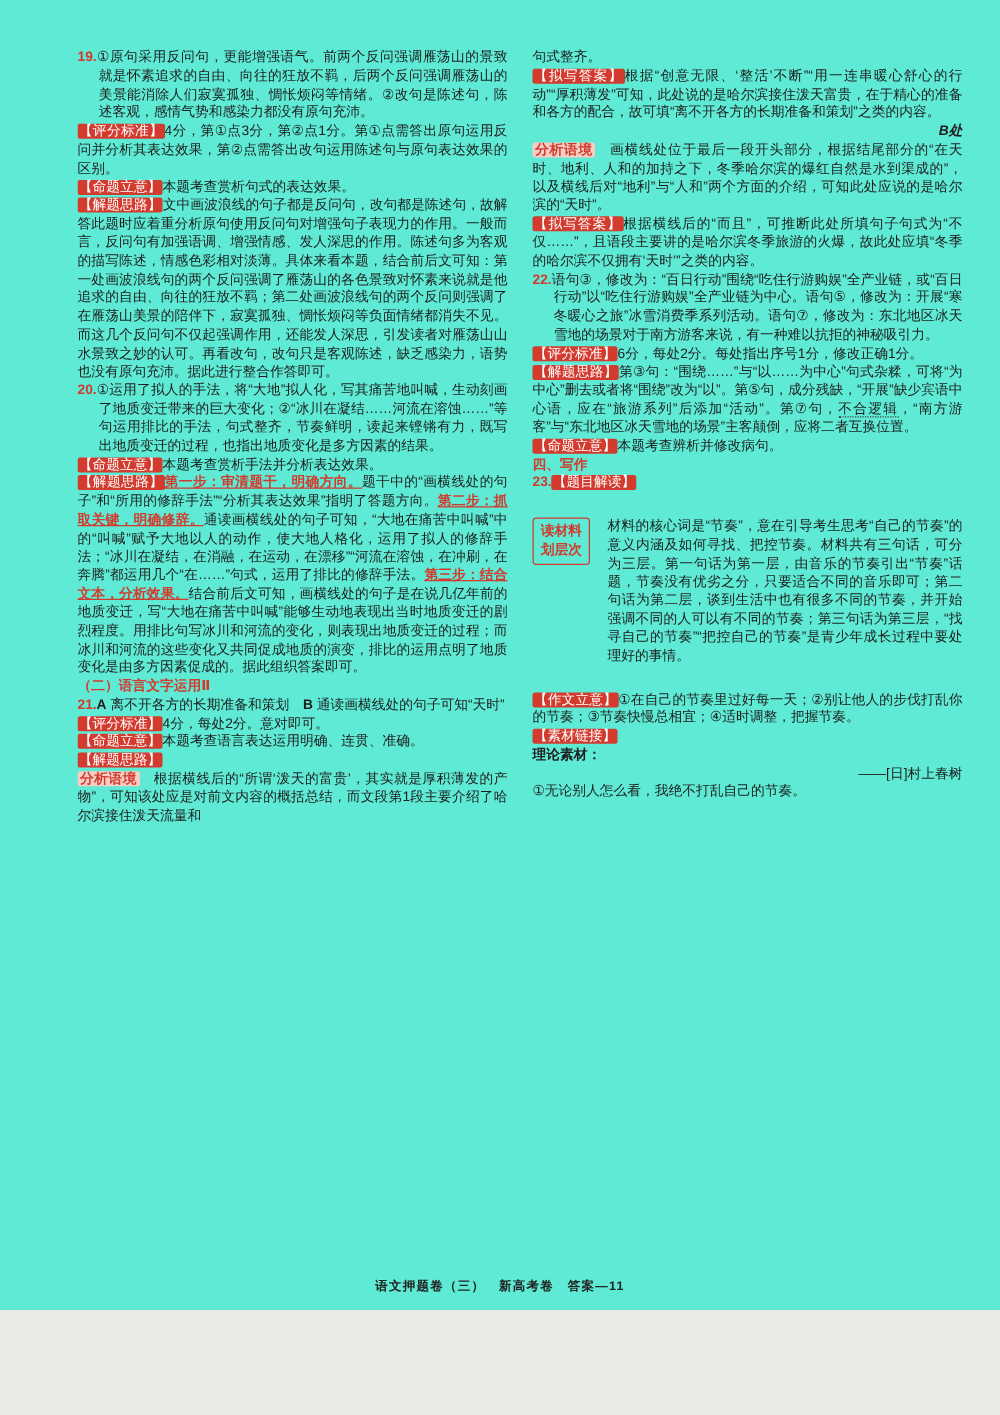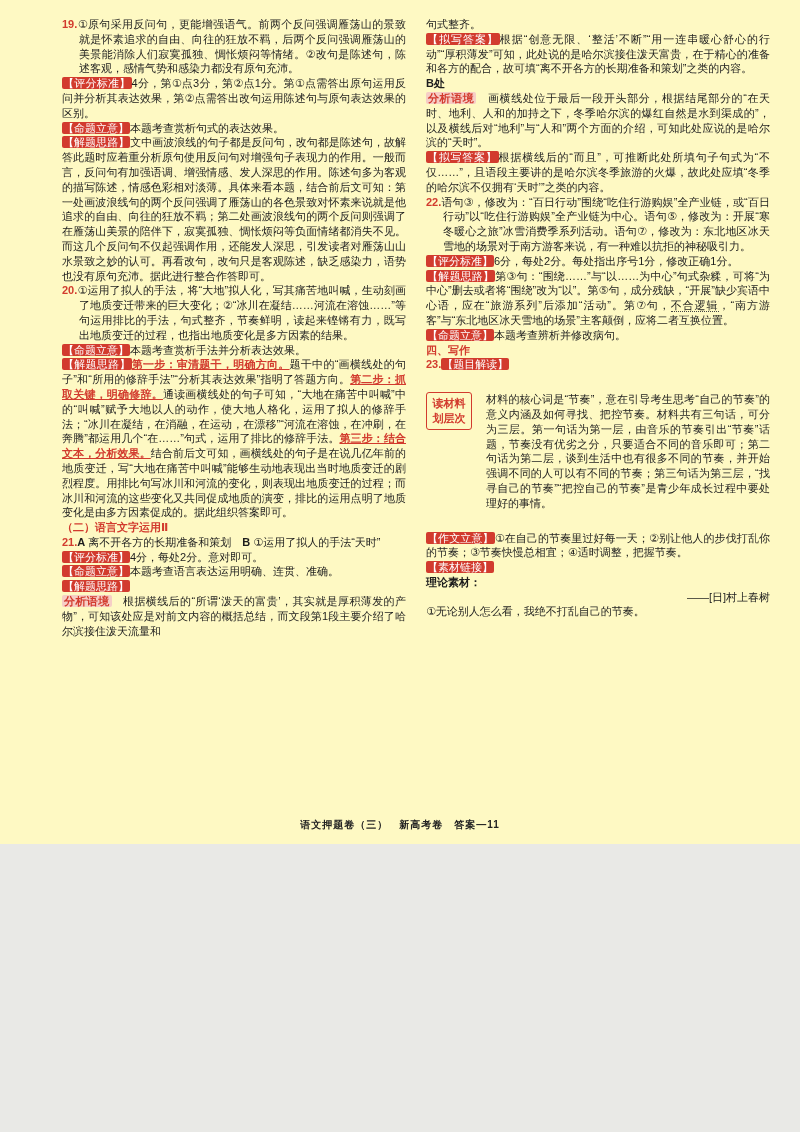--- a/index.html
+++ b/index.html
@@ -1,28 +1,28 @@
 <!DOCTYPE html>
 <html><head>
 <meta charset="utf-8">
 <style>
   :root { --red:#d23b2e; --light:#f6cec6; }
   * { box-sizing:border-box; }
   html,body { margin:0; padding:0; background:#e9e9e6; }
   .page {
-    width:800px; height:844px; margin:0 auto; background:#fef9c3;
-    position:relative; padding:17px 30px 0 62px;
+    width:800px; height:1048px; margin:0 auto; background:#5eead4;
+    position:relative; padding:39px 30px 0 62px;
     font-family:"Liberation Sans","DejaVu Sans",sans-serif;
     color:#1d1d1d;
   }
   .content { display:flex; gap:20px; height:1048px; overflow:hidden; }
   .col { flex:1; font-size:11px; line-height:14.8px; text-align:justify; }
   p.block { margin:0; }
   .hang { padding-left:17px; text-indent:-17px; }
-  .center { text-align:left; font-weight:bold; }
+  .center { text-align:right; font-weight:bold;font-style:italic; }
   .right { text-align:right; }
   .seg.plain {}
   .seg.num { color:var(--red); font-weight:bold; }
   .seg.red { color:var(--red); font-weight:bold; }
   .seg.bold { font-weight:bold; }
   .seg.tag { background:var(--red); color:#fff; border-radius:2px; padding:0 1px; }
   .seg.tag-light { background:var(--light); color:var(--red); font-weight:bold; padding:0 2px; border-radius:2px; }
   .seg.step { color:var(--red); font-weight:bold; text-decoration:underline; }
   .seg.udot { border-bottom:1px dotted #444; }
   .boxed { display:flex; gap:14px; margin:20px 0; }
@@ -47,21 +47,21 @@
   <div class="content">
     <div class="col">
         <p class="block  hang"><span class="seg num">19.</span><span class="seg plain">①原句采用反问句，更能增强语气。前两个反问强调雁荡山的景致就是怀素追求的自由、向往的狂放不羁，后两个反问强调雁荡山的美景能消除人们寂寞孤独、惆怅烦闷等情绪。②改句是陈述句，陈述客观，感情气势和感染力都没有原句充沛。</span></p>
         <p class="block "><span class="seg tag">【评分标准】</span><span class="seg plain">4分，第①点3分，第②点1分。第①点需答出原句运用反问并分析其表达效果，第②点需答出改句运用陈述句与原句表达效果的区别。</span></p>
         <p class="block "><span class="seg tag">【命题立意】</span><span class="seg plain">本题考查赏析句式的表达效果。</span></p>
         <p class="block "><span class="seg tag">【解题思路】</span><span class="seg plain">文中画波浪线的句子都是反问句，改句都是陈述句，故解答此题时应着重分析原句使用反问句对增强句子表现力的作用。一般而言，反问句有加强语调、增强情感、发人深思的作用。陈述句多为客观的描写陈述，情感色彩相对淡薄。具体来看本题，结合前后文可知：第一处画波浪线句的两个反问强调了雁荡山的各色景致对怀素来说就是他追求的自由、向往的狂放不羁；第二处画波浪线句的两个反问则强调了在雁荡山美景的陪伴下，寂寞孤独、惆怅烦闷等负面情绪都消失不见。而这几个反问句不仅起强调作用，还能发人深思，引发读者对雁荡山山水景致之妙的认可。再看改句，改句只是客观陈述，缺乏感染力，语势也没有原句充沛。据此进行整合作答即可。</span></p>
         <p class="block  hang"><span class="seg num">20.</span><span class="seg plain">①运用了拟人的手法，将“大地”拟人化，写其痛苦地叫喊，生动刻画了地质变迁带来的巨大变化；②“冰川在凝结……河流在溶蚀……”等句运用排比的手法，句式整齐，节奏鲜明，读起来铿锵有力，既写出地质变迁的过程，也指出地质变化是多方因素的结果。</span></p>
         <p class="block "><span class="seg tag">【命题立意】</span><span class="seg plain">本题考查赏析手法并分析表达效果。</span></p>
         <p class="block "><span class="seg tag">【解题思路】</span><span class="seg step">第一步：审清题干，明确方向。</span><span class="seg plain">题干中的“画横线处的句子”和“所用的修辞手法”“分析其表达效果”指明了答题方向。</span><span class="seg step">第二步：抓取关键，明确修辞。</span><span class="seg plain">通读画横线处的句子可知，“大地在痛苦中叫喊”中的“叫喊”赋予大地以人的动作，使大地人格化，运用了拟人的修辞手法；“冰川在凝结，在消融，在运动，在漂移”“河流在溶蚀，在冲刷，在奔腾”都运用几个“在……”句式，运用了排比的修辞手法。</span><span class="seg step">第三步：结合文本，分析效果。</span><span class="seg plain">结合前后文可知，画横线处的句子是在说几亿年前的地质变迁，写“大地在痛苦中叫喊”能够生动地表现出当时地质变迁的剧烈程度。用排比句写冰川和河流的变化，则表现出地质变迁的过程；而冰川和河流的这些变化又共同促成地质的演变，排比的运用点明了地质变化是由多方因素促成的。据此组织答案即可。</span></p>
         <p class="block "><span class="seg red">（二）语言文字运用Ⅱ</span></p>
-        <p class="block  hang"><span class="seg num">21.</span><span class="seg bold">A</span><span class="seg plain"> 离不开各方的长期准备和策划　</span><span class="seg bold">B</span><span class="seg plain"> ①运用了拟人的手法“天时”</span></p>
+        <p class="block  hang"><span class="seg num">21.</span><span class="seg bold">A</span><span class="seg plain"> 离不开各方的长期准备和策划　</span><span class="seg bold">B</span><span class="seg plain"> 通读画横线处的句子可知“天时”</span></p>
         <p class="block "><span class="seg tag">【评分标准】</span><span class="seg plain">4分，每处2分。意对即可。</span></p>
         <p class="block "><span class="seg tag">【命题立意】</span><span class="seg plain">本题考查语言表达运用明确、连贯、准确。</span></p>
         <p class="block "><span class="seg tag">【解题思路】</span></p>
         <p class="block "><span class="seg tag-light">分析语境</span><span class="seg plain">　根据横线后的“所谓‘泼天的富贵’，其实就是厚积薄发的产物”，可知该处应是对前文内容的概括总结，而文段第1段主要介绍了哈尔滨接住泼天流量和</span></p>
       </div>
     <div class="col">
         <p class="block "><span class="seg plain">句式整齐。</span></p>
         <p class="block "><span class="seg tag">【拟写答案】</span><span class="seg plain">根据“创意无限、‘整活’不断”“用一连串暖心舒心的行动”“厚积薄发”可知，此处说的是哈尔滨接住泼天富贵，在于精心的准备和各方的配合，故可填“离不开各方的长期准备和策划”之类的内容。</span></p>
         <p class="block center"><span class="seg bold">B处</span></p>
         <p class="block "><span class="seg tag-light">分析语境</span><span class="seg plain">　画横线处位于最后一段开头部分，根据结尾部分的“在天时、地利、人和的加持之下，冬季哈尔滨的爆红自然是水到渠成的”，以及横线后对“地利”与“人和”两个方面的介绍，可知此处应说的是哈尔滨的“天时”。</span></p>

